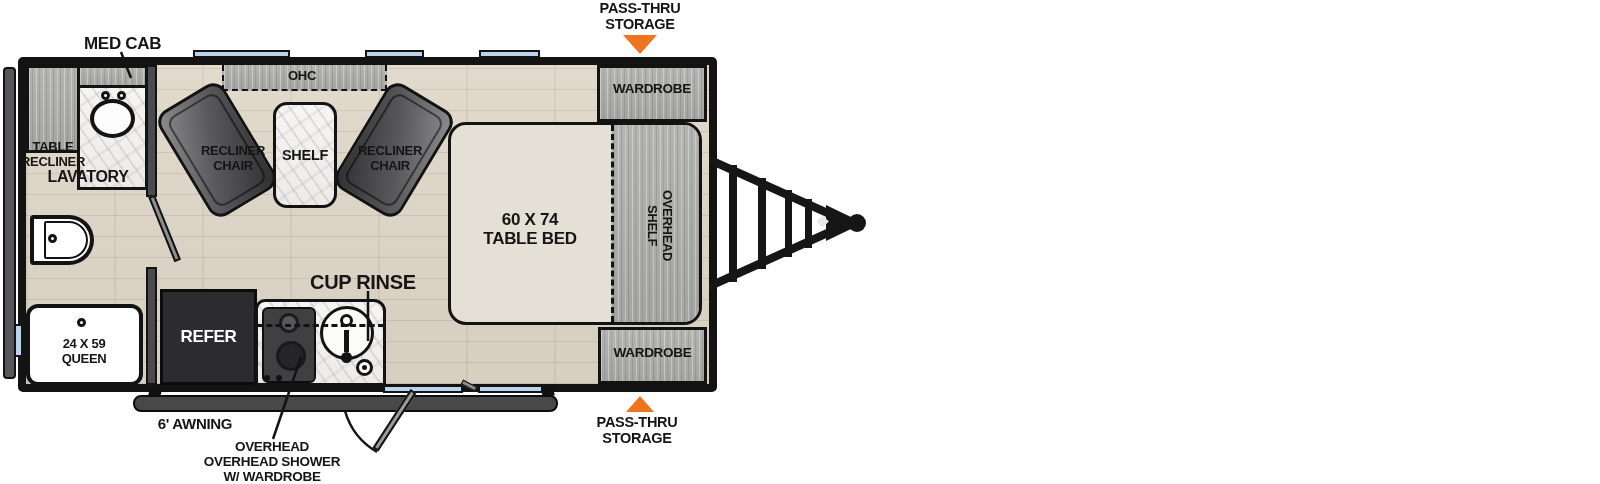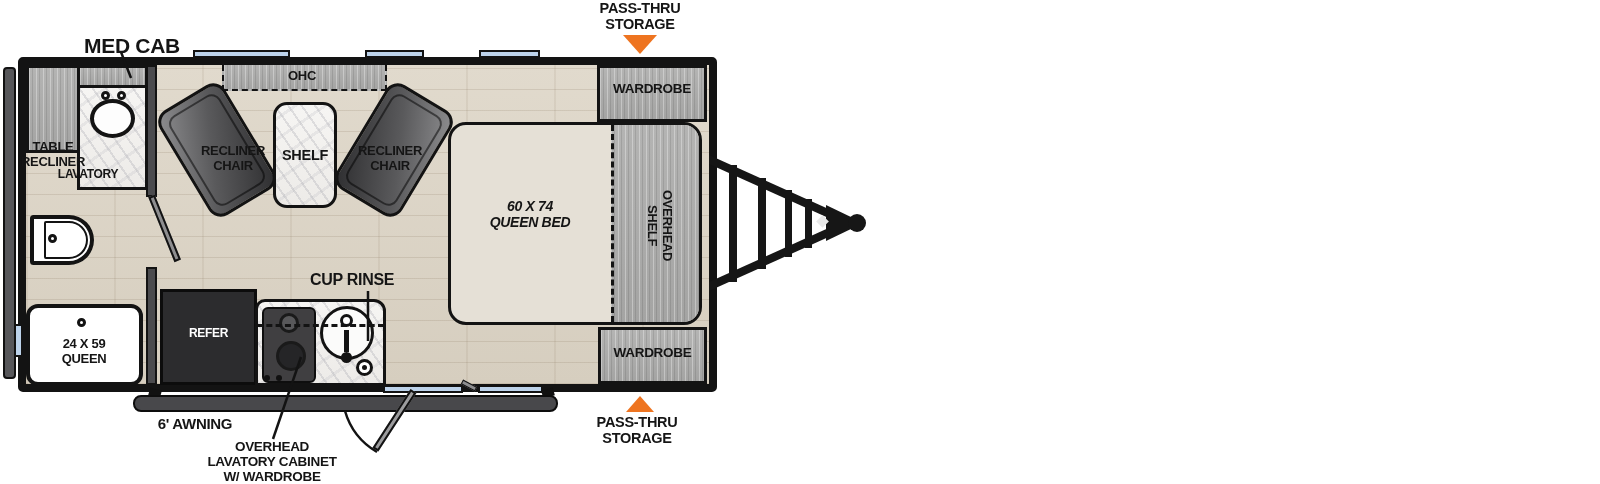--- a/index.html
+++ b/index.html
@@ -119,69 +119,69 @@
       <rect x="729" y="165" width="8" height="117"></rect>
       <rect x="758" y="178" width="8" height="91"></rect>
       <rect x="785" y="190" width="7" height="67"></rect>
       <rect x="805" y="199" width="7" height="49"></rect>
       <path d="M826,205 L853,218 L853,228 L826,241 Z"></path>
       <circle cx="857" cy="223" r="9"></circle>
       <rect x="818" y="217" width="9" height="9" fill="#e9e9e9" transform="rotate(45 822.5 221.5)"></rect>
     </g>
   </svg>
 
-  <div class="lbl" style="left:84px;top:34px;width:70px;font-size:21px;">MED CAB</div>
+  <div class="lbl" style="left:84px;top:34px;width:70px;font-size:17px;">MED CAB</div>
 
   <div class="lbl" style="left:12px;top:140px;width:82px;">
     <div>TABLE</div>
     <div>RECLINER</div>
   </div>
 
-  <div class="lbl" style="left:36px;top:168px;width:104px;font-size:12px;">LAVATORY</div>
+  <div class="lbl" style="left:36px;top:168px;width:104px;font-size:16px;">LAVATORY</div>
 
   <div class="lbl" style="left:36px;top:337px;width:96px;">
     <div>24 X 59</div>
     <div>QUEEN</div>
   </div>
 
   <div class="lbl" style="left:262px;top:69px;width:80px;">OHC</div>
 
   <div class="lbl" style="left:178px;top:144px;width:110px;">
     <div>RECLINER</div>
     <div>CHAIR</div>
   </div>
   <div class="lbl" style="left:335px;top:144px;width:110px;">
     <div>RECLINER</div>
     <div>CHAIR</div>
   </div>
 
   <div class="lbl" style="left:273px;top:147px;width:64px;font-size:14.5px;">SHELF</div>
 
-  <div class="lbl" style="left:448px;top:199px;width:164px;font-size:14px;font-style:italic;">
+  <div class="lbl" style="left:448px;top:210px;width:164px;font-size:17px;">
     <div>60 X 74</div>
-    <div>QUEEN BED</div>
+    <div>TABLE BED</div>
   </div>
 
   <div class="lbl" style="left:600px;top:211px;width:118px;transform:rotate(90deg);">
     <div>OVERHEAD</div>
     <div>SHELF</div>
   </div>
 
   <div class="lbl" style="left:597px;top:81px;width:110px;font-size:13.5px;">WARDROBE</div>
   <div class="lbl" style="left:598px;top:345px;width:109px;font-size:13.5px;">WARDROBE</div>
 
-  <div class="lbl" style="left:160px;top:327px;width:97px;font-size:12px;color:#ffffff;">REFER</div>
+  <div class="lbl" style="left:160px;top:327px;width:97px;font-size:17px;color:#ffffff;">REFER</div>
 
-  <div class="lbl" style="left:310px;top:271px;width:80px;font-size:16px;">CUP RINSE</div>
+  <div class="lbl" style="left:310px;top:271px;width:80px;font-size:20px;">CUP RINSE</div>
 
   <div class="lbl" style="left:140px;top:416px;width:110px;font-size:15px;">6' AWNING</div>
 
   <div class="lbl" style="left:192px;top:439px;width:160px;font-size:13.5px;">
     <div>OVERHEAD</div>
-    <div>LAVATORY CABINET</div>
+    <div>OVERHEAD SHOWER</div>
     <div>W/ WARDROBE</div>
   </div>
 
   <div class="lbl" style="left:570px;top:0px;width:140px;font-size:14.5px;">
     <div>PASS-THRU</div>
     <div>STORAGE</div>
   </div>
   <div class="lbl" style="left:567px;top:414px;width:140px;font-size:14.5px;">
     <div>PASS-THRU</div>
     <div>STORAGE</div>

